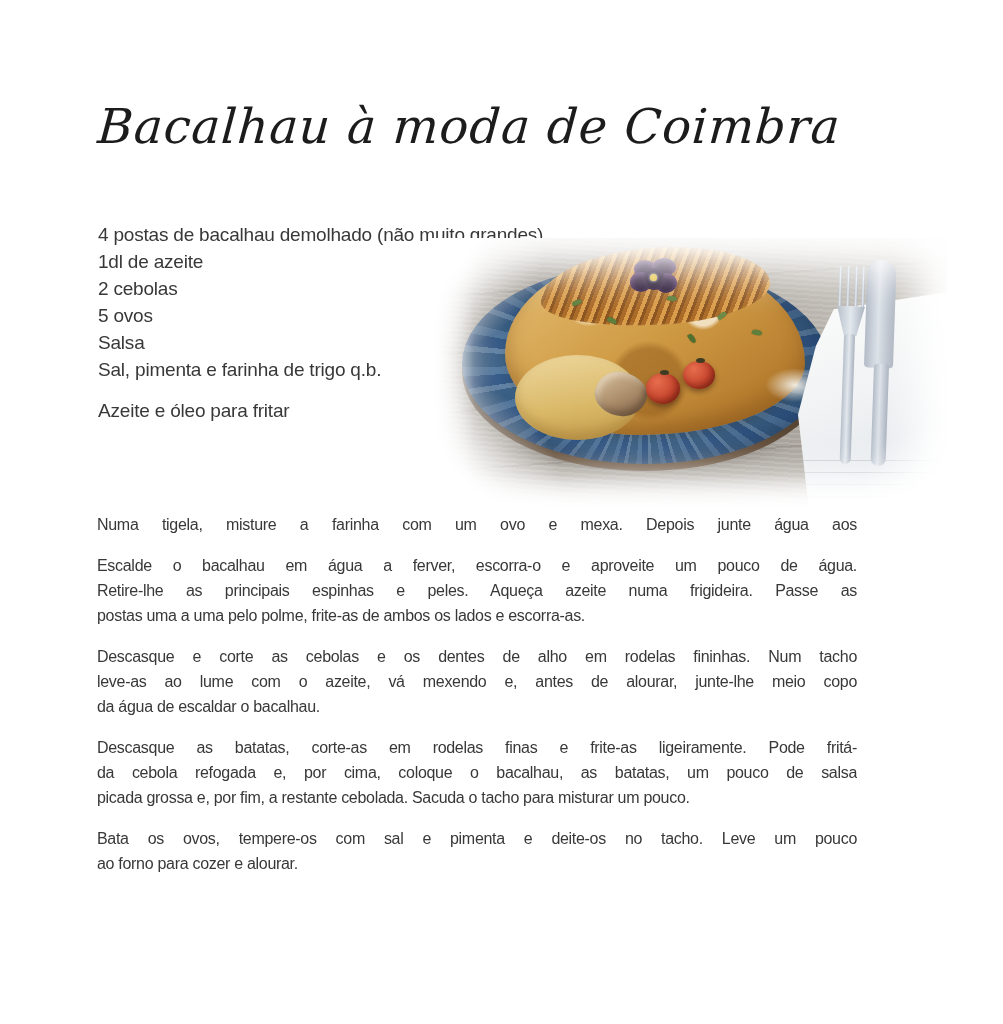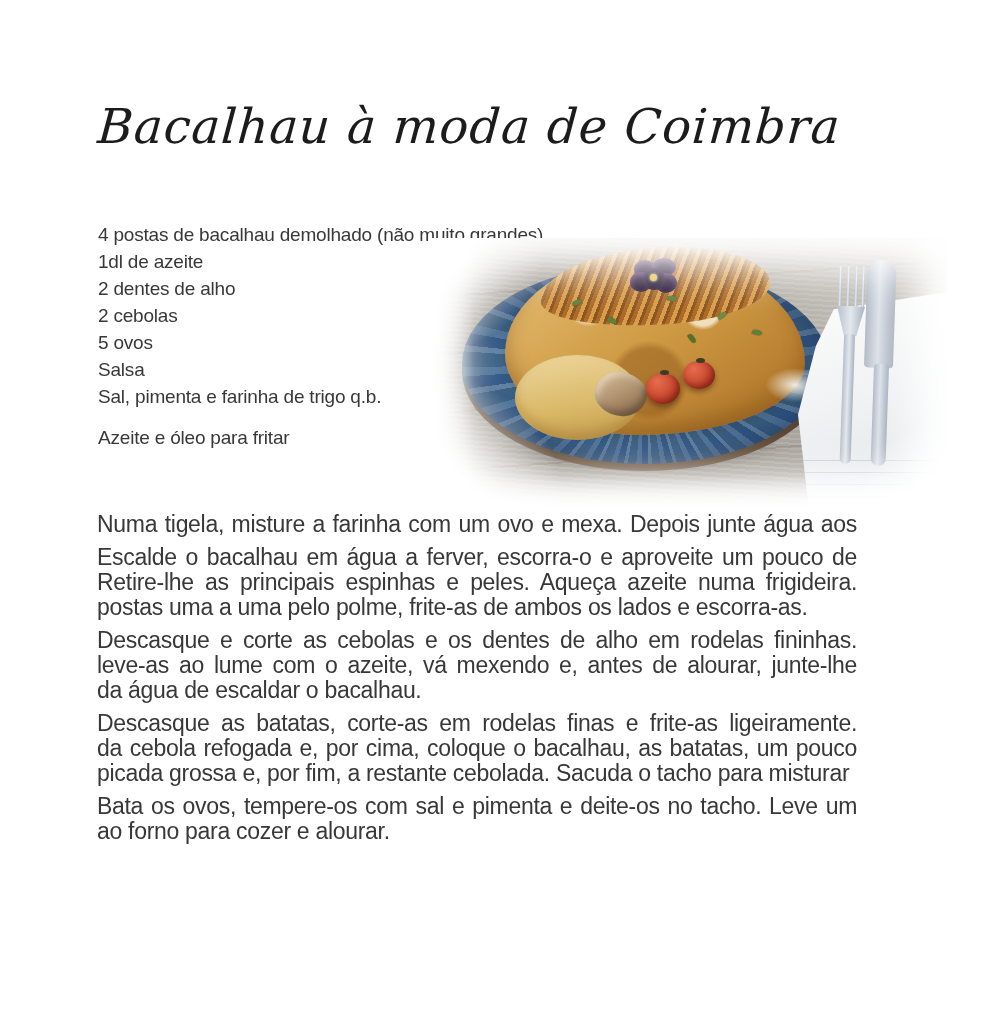--- a/index.html
+++ b/index.html
@@ -151,39 +151,38 @@
       radial-gradient(circle at 0% 100%, #fff 0 42px, rgba(255,255,255,0) 135px),
       radial-gradient(circle at 0% 0%, #fff 0 34px, rgba(255,255,255,0) 115px),
       radial-gradient(circle at 100% 100%, rgba(255,255,255,0.95) 0 18px, rgba(255,255,255,0) 90px),
       linear-gradient(to top, #fff 0, rgba(255,255,255,0) 36px),
       linear-gradient(to right, rgba(255,255,255,0.9) 0, rgba(255,255,255,0) 42px);
   }
 
   
   .instructions {
     position:absolute; left:97px; top:512px; width:760px;
-    font-size:23px; letter-spacing:-0.3px; color:#383838;
-  }
-  .para + .para { margin-top:8px; }
+    font-size:16px; letter-spacing:-0.3px; color:#383838;
+  }
+  .para + .para { margin-top:16px; }
   .jline { text-align:justify; height:25px; line-height:25px; overflow:hidden; }
   .jline::after { content:""; display:inline-block; width:100%; height:0; vertical-align:top; }
   .jline.last { text-align:left; }
   .jline.last::after { content:none; }
 </style>
 </head>
 <body>
 
 <div class="page">
 
   <h1 class="title">Bacalhau à moda de Coimbra</h1>
 
   <div class="ingredients">
     <div class="ing">4 postas de bacalhau demolhado (não muito grandes)</div>
     <div class="ing">1dl de azeite</div>
-    <div class="ing">2 dentes de alho</div>
     <div class="ing">2 cebolas</div>
     <div class="ing">5 ovos</div>
     <div class="ing">Salsa</div>
     <div class="ing">Sal, pimenta e farinha de trigo q.b.</div>
     <div class="ing ing-last">Azeite e óleo para fritar</div>
   </div>
 
   <div class="photo">
     <div class="wood"></div>
     <div class="plate-shadow"></div>

